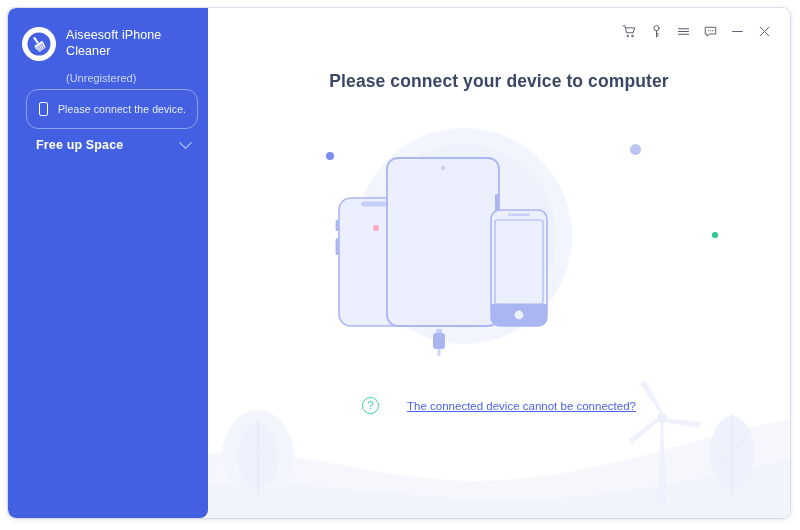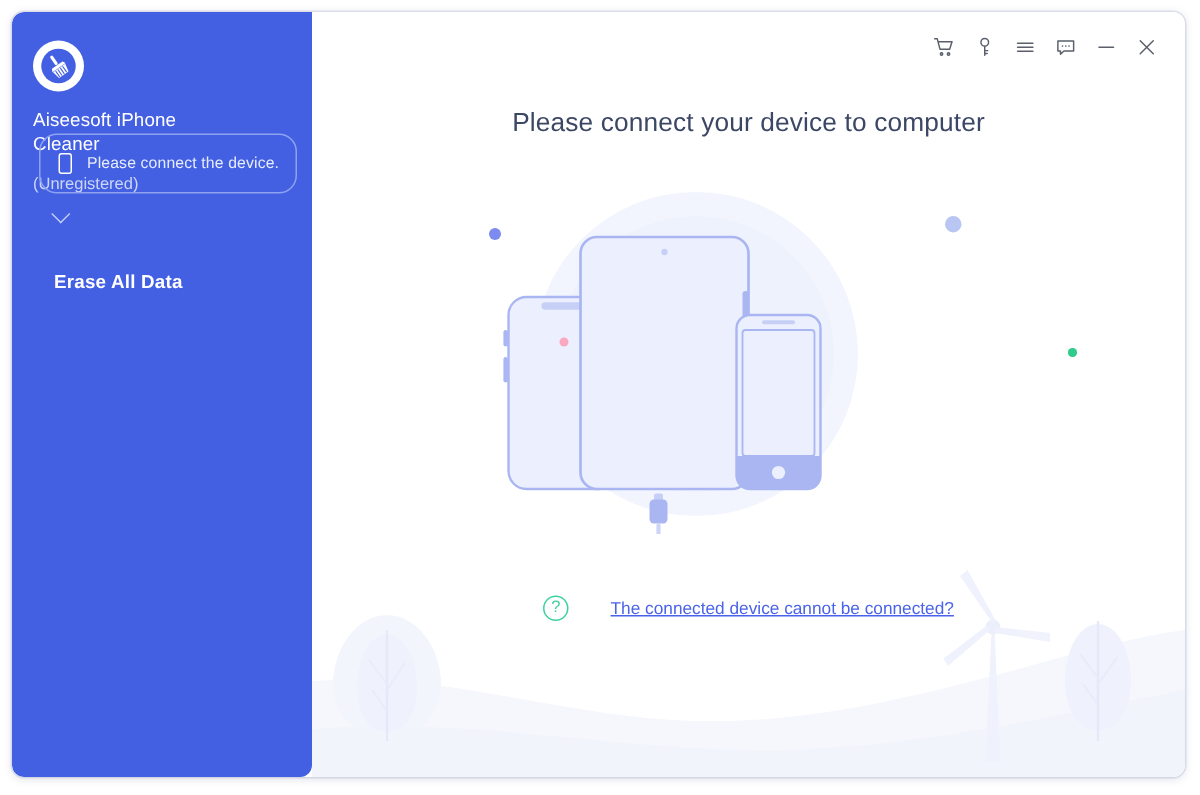--- a/index.html
+++ b/index.html
@@ -24,21 +24,21 @@
     position: absolute;
     left: 0; top: 0;
     width: 200px; height: 510px;
     background: #4360e2;
     border-radius: 8px 0 8px 8px;
     z-index: 3;
   }
   .brand {
     position: absolute;
     left: 14px; top: 18px;
-    display: flex; align-items: flex-start; gap: 10px; flex-direction: column;
+    display: flex; align-items: flex-start; gap: 10px;
   }
   .brand-logo {
     width: 34px; height: 34px;
     border-radius: 50%;
     background: #ffffff;
     display: flex; align-items: center; justify-content: center;
     flex: none;
     margin-top: 1px;
   }
   .brand-text { line-height: 1.28; padding-top: 1px; }
@@ -126,21 +126,21 @@
     color: #5a5f6b;
   }
   .tb-btn svg { display: block; }
 
   .headline {
     position: absolute;
     left: 0; right: 0; top: 63px;
     text-align: center;
     color: #3c4766;
     font-size: 17.5px;
-    font-weight: normal;
+    font-weight: bold;
     letter-spacing: .1px;
     z-index: 4;
   }
 
   .hero {
     position: absolute;
     left: 101px; top: 108px;
     width: 310px; height: 240px;
     z-index: 4;
   }
@@ -200,26 +200,24 @@
         <div class="brand-reg">(Unregistered)</div>
       </div>
     </div>
 
     <div class="connect-pill">
       <div class="pill-phone"></div>
       <div class="pill-label">Please connect the device.</div>
     </div>
 
     <div class="nav-item" id="nav-free">
+      <span class="nav-label">Free up Space</span>
       <span class="chev"></span>
     </div>
 
-    <div class="nav-item" id="nav-erase">
-      <span class="nav-label">Erase All Data</span>
-    </div>
   </div>
 
   <div id="main">
 
     <svg class="scenery" viewBox="0 0 582 510">
       <defs>
         <clipPath id="mainclip">
             <rect x="0" y="0" width="582" height="510" rx="0"></rect>
           </clipPath>
       </defs>

